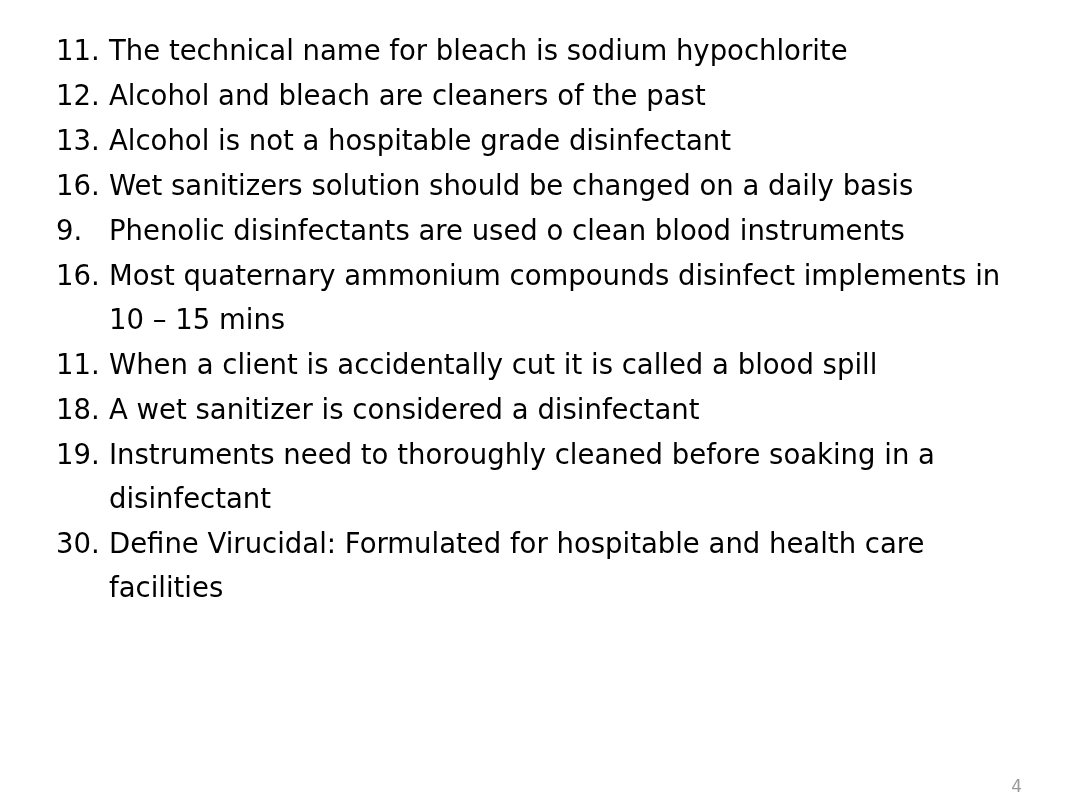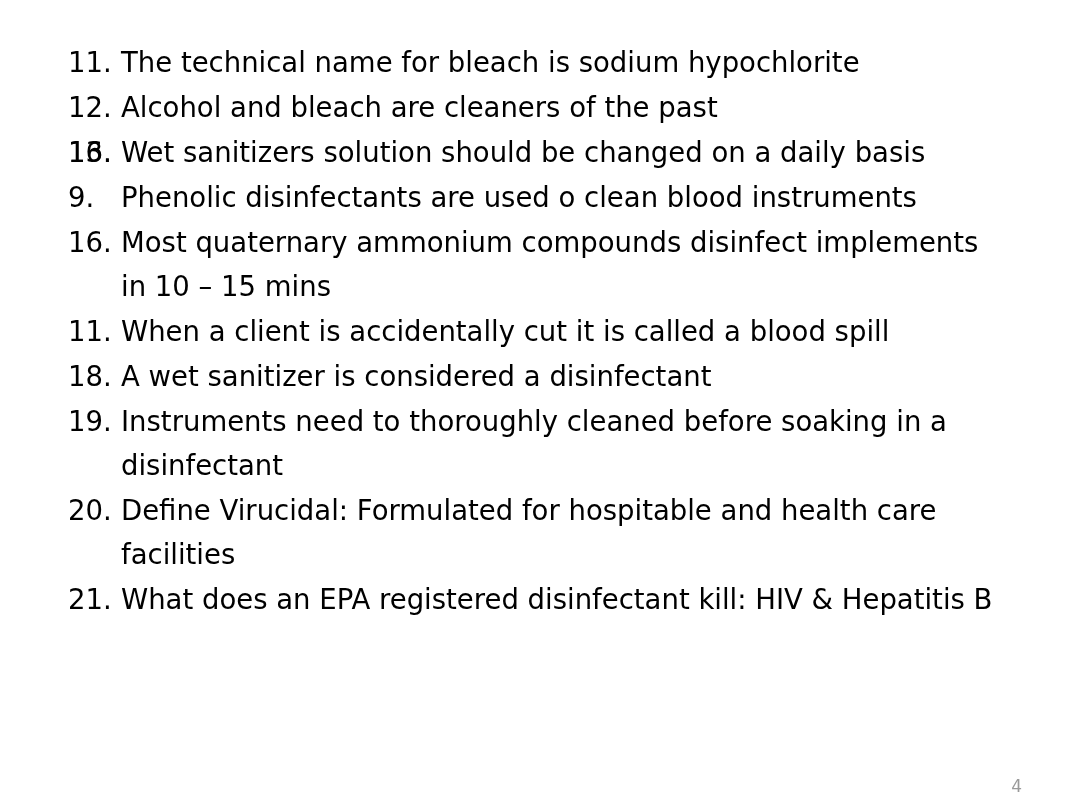--- a/index.html
+++ b/index.html
@@ -17,21 +17,21 @@
   }
   .slide {
     position: relative;
     width: 1080px;
     height: 810px;
     box-sizing: border-box;
     padding: 28px 60px 0 56px;
   }
   ol.qlist {
     list-style: none;
-    margin: 12px;
+    margin: 0;
     padding: 0;
     font-size: 27.5px;
     line-height: 1.6;
   }
   ol.qlist > li {
     position: relative;
     padding-left: 53px;
     margin: 0 0 1px 0;
     white-space: normal;
   }
@@ -54,24 +54,23 @@
     color: #9a9a9a;
   }
 </style>
 </head>
 <body>
 
 <div class="slide">
   <ol class="qlist">
       <li><span class="num">11.</span><span><span class="pre-wrap">The technical name for bleach is </span><span class="u pre-wrap">sodium hypochlorite</span></span></li>
       <li><span class="num">12.</span><span><span class="u pre-wrap">Alcohol and bleach</span><span class="pre-wrap"> are cleaners of the past</span></span></li>
-      <li><span class="num">13.</span></li>
+      <li><span class="num">13.</span><span><span class="u pre-wrap">Alcohol</span><span class="pre-wrap"> is not a hospitable grade disinfectant</span></span></li>
       <li><span class="num">16.</span><span><span class="pre-wrap">Wet sanitizers solution should be changed on a  </span><span class="u pre-wrap">daily basis</span></span></li>
       <li><span class="num">9.</span><span><span class="u pre-wrap">Phenolic disinfectants</span><span class="pre-wrap"> are used o clean blood instruments</span></span></li>
       <li><span class="num">16.</span><span><span class="pre-wrap">Most </span><span class="u pre-wrap">quaternary ammonium compounds</span><span class="pre-wrap"> disinfect implements in </span><span class="u pre-wrap">10 – 15 mins</span></span></li>
       <li><span class="num">11.</span><span><span class="pre-wrap">When a client is accidentally cut it is called a  </span><span class="u pre-wrap">blood spill</span></span></li>
       <li><span class="num">18.</span><span><span class="pre-wrap">A wet sanitizer is considered a </span><span class="u pre-wrap">disinfectant</span></span></li>
       <li><span class="num">19.</span><span><span class="pre-wrap">Instruments need to </span><span class="u pre-wrap">thoroughly cleaned</span><span class="pre-wrap"> before soaking in a disinfectant</span></span></li>
-      <li><span class="num">20.</span><span><span class="pre-wrap">Define Virucidal:  </span><span class="u pre-wrap">Formulated for hospitable and health care facilities</span></span></li>
-      <li><span class="num">21.</span><span><span class="pre-wrap">What does an EPA registered disinfectant kill:  </span><span class="u pre-wrap">HIV &amp; Hepatitis B</span></span></li>
+      <li><span class="num">30.</span><span><span class="pre-wrap">Define Virucidal:  </span><span class="u pre-wrap">Formulated for hospitable and health care facilities</span></span></li>
     </ol>
   <div class="page-number">4</div>
 </div>
 
 </body></html>

